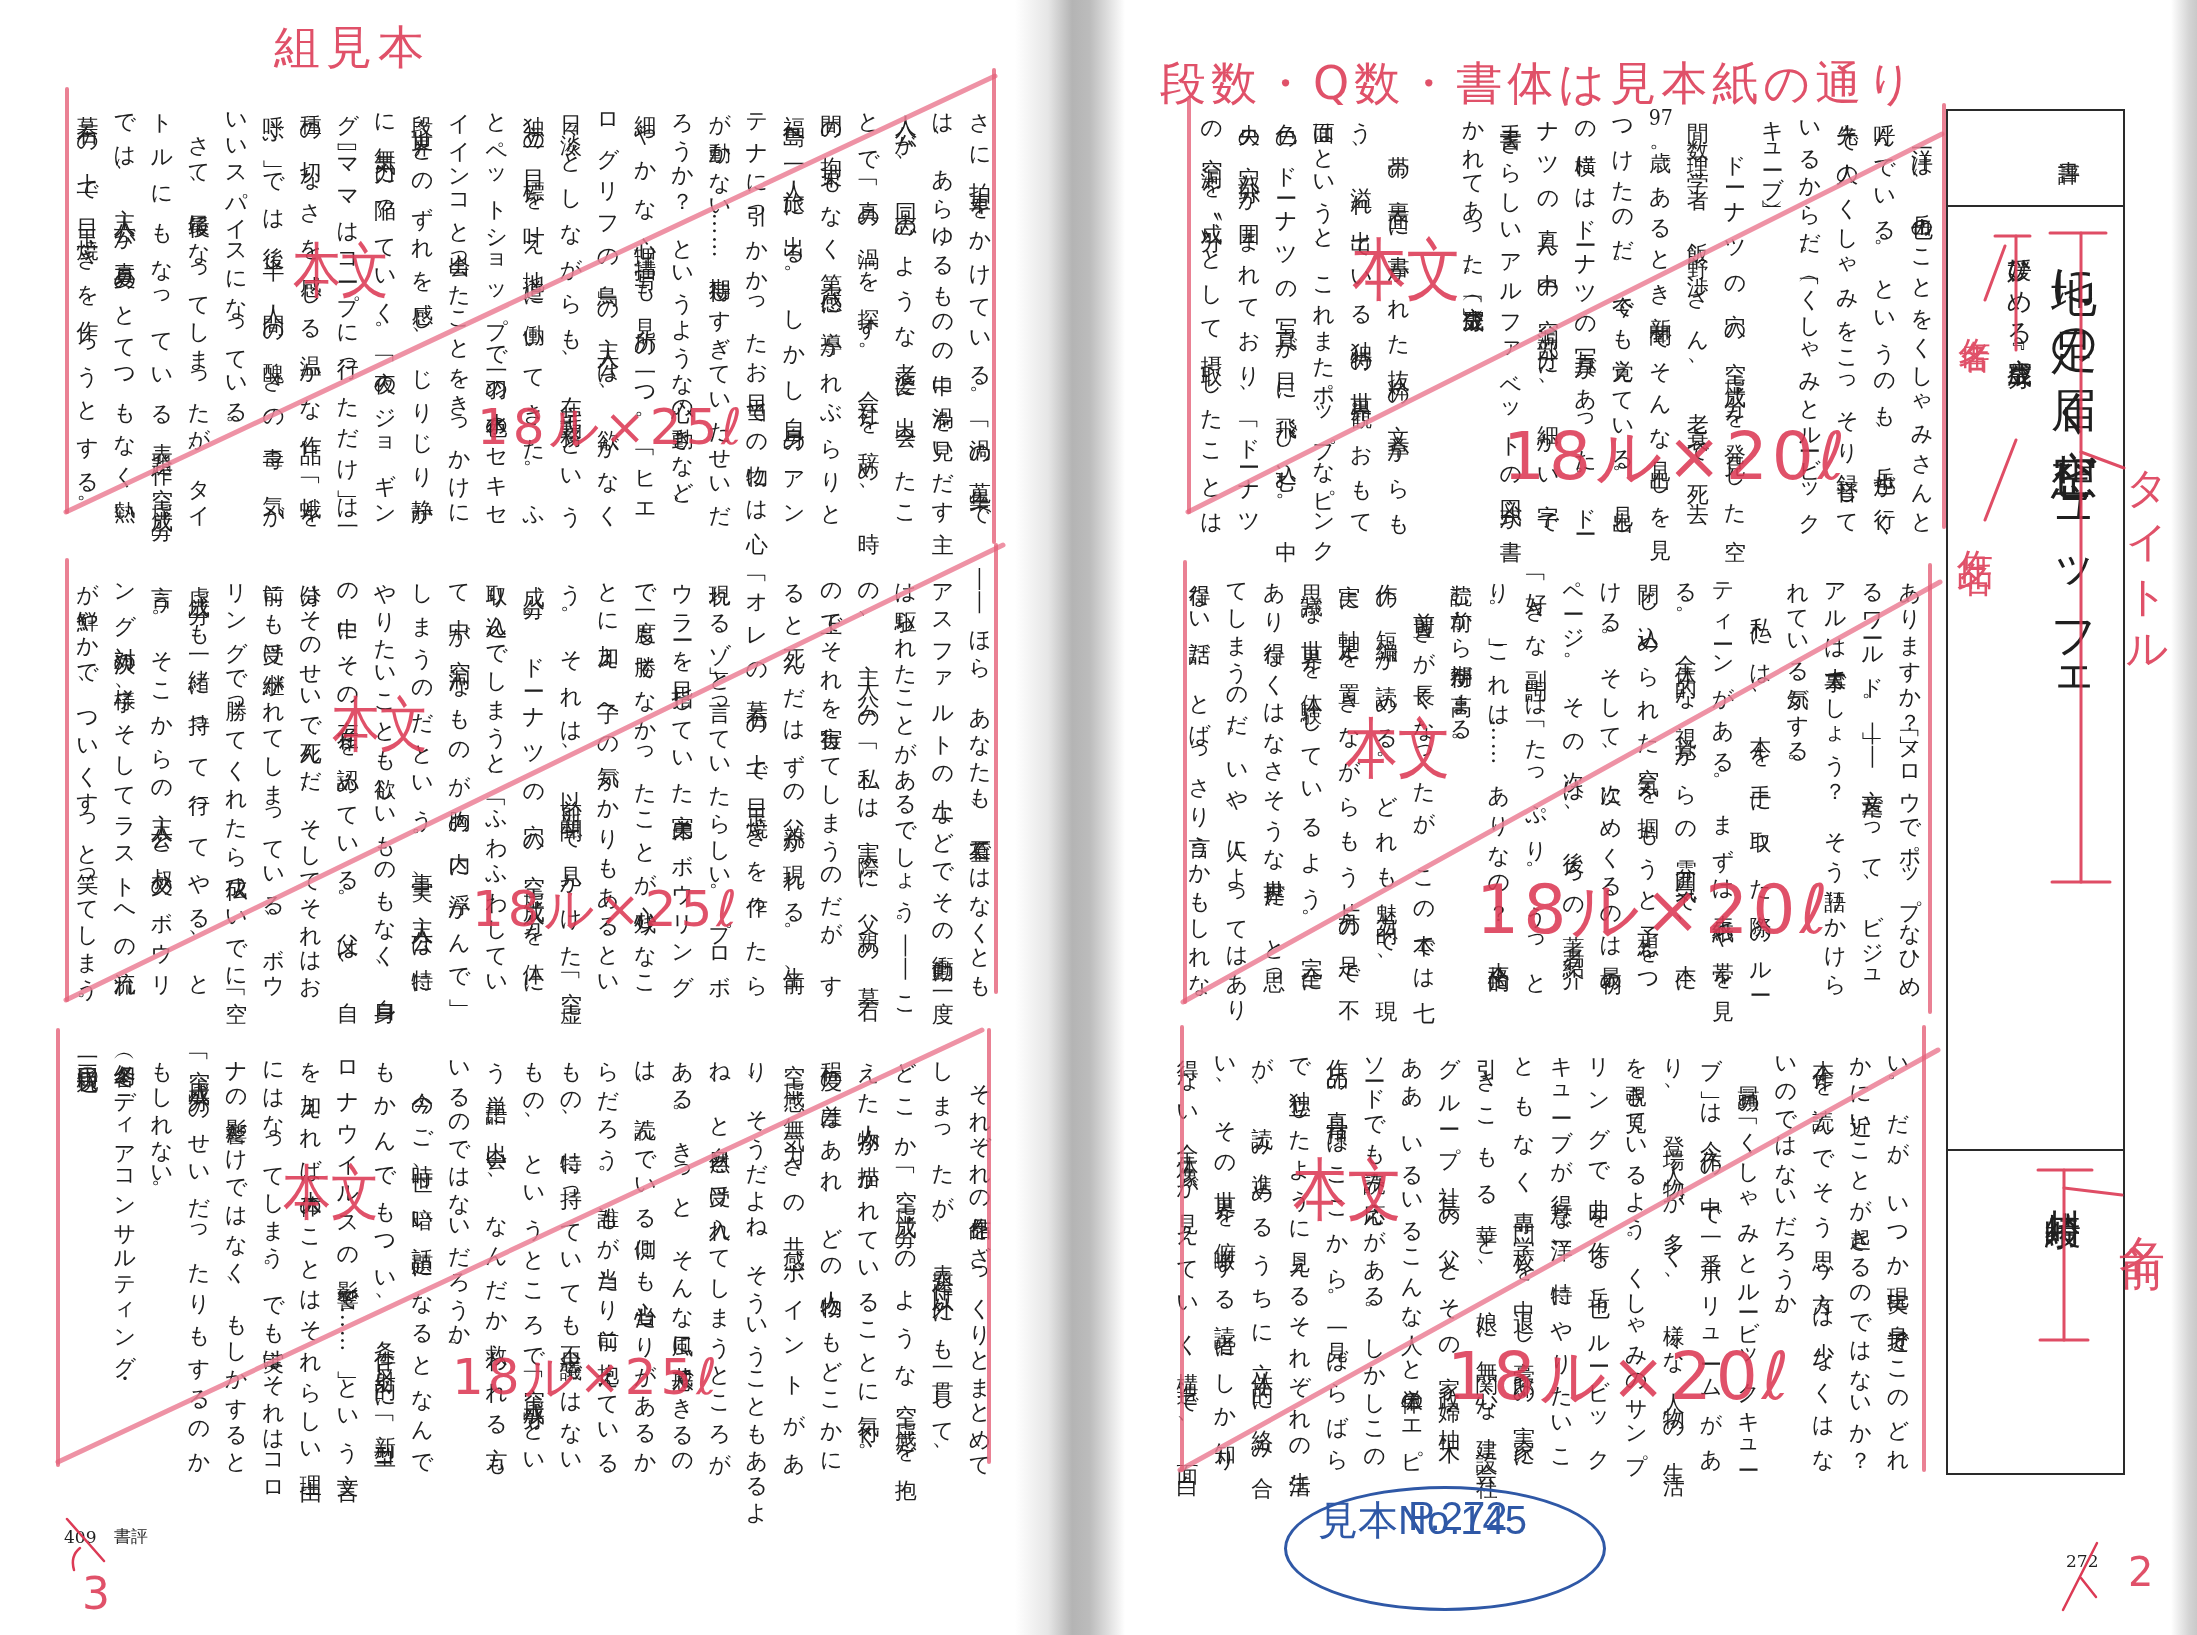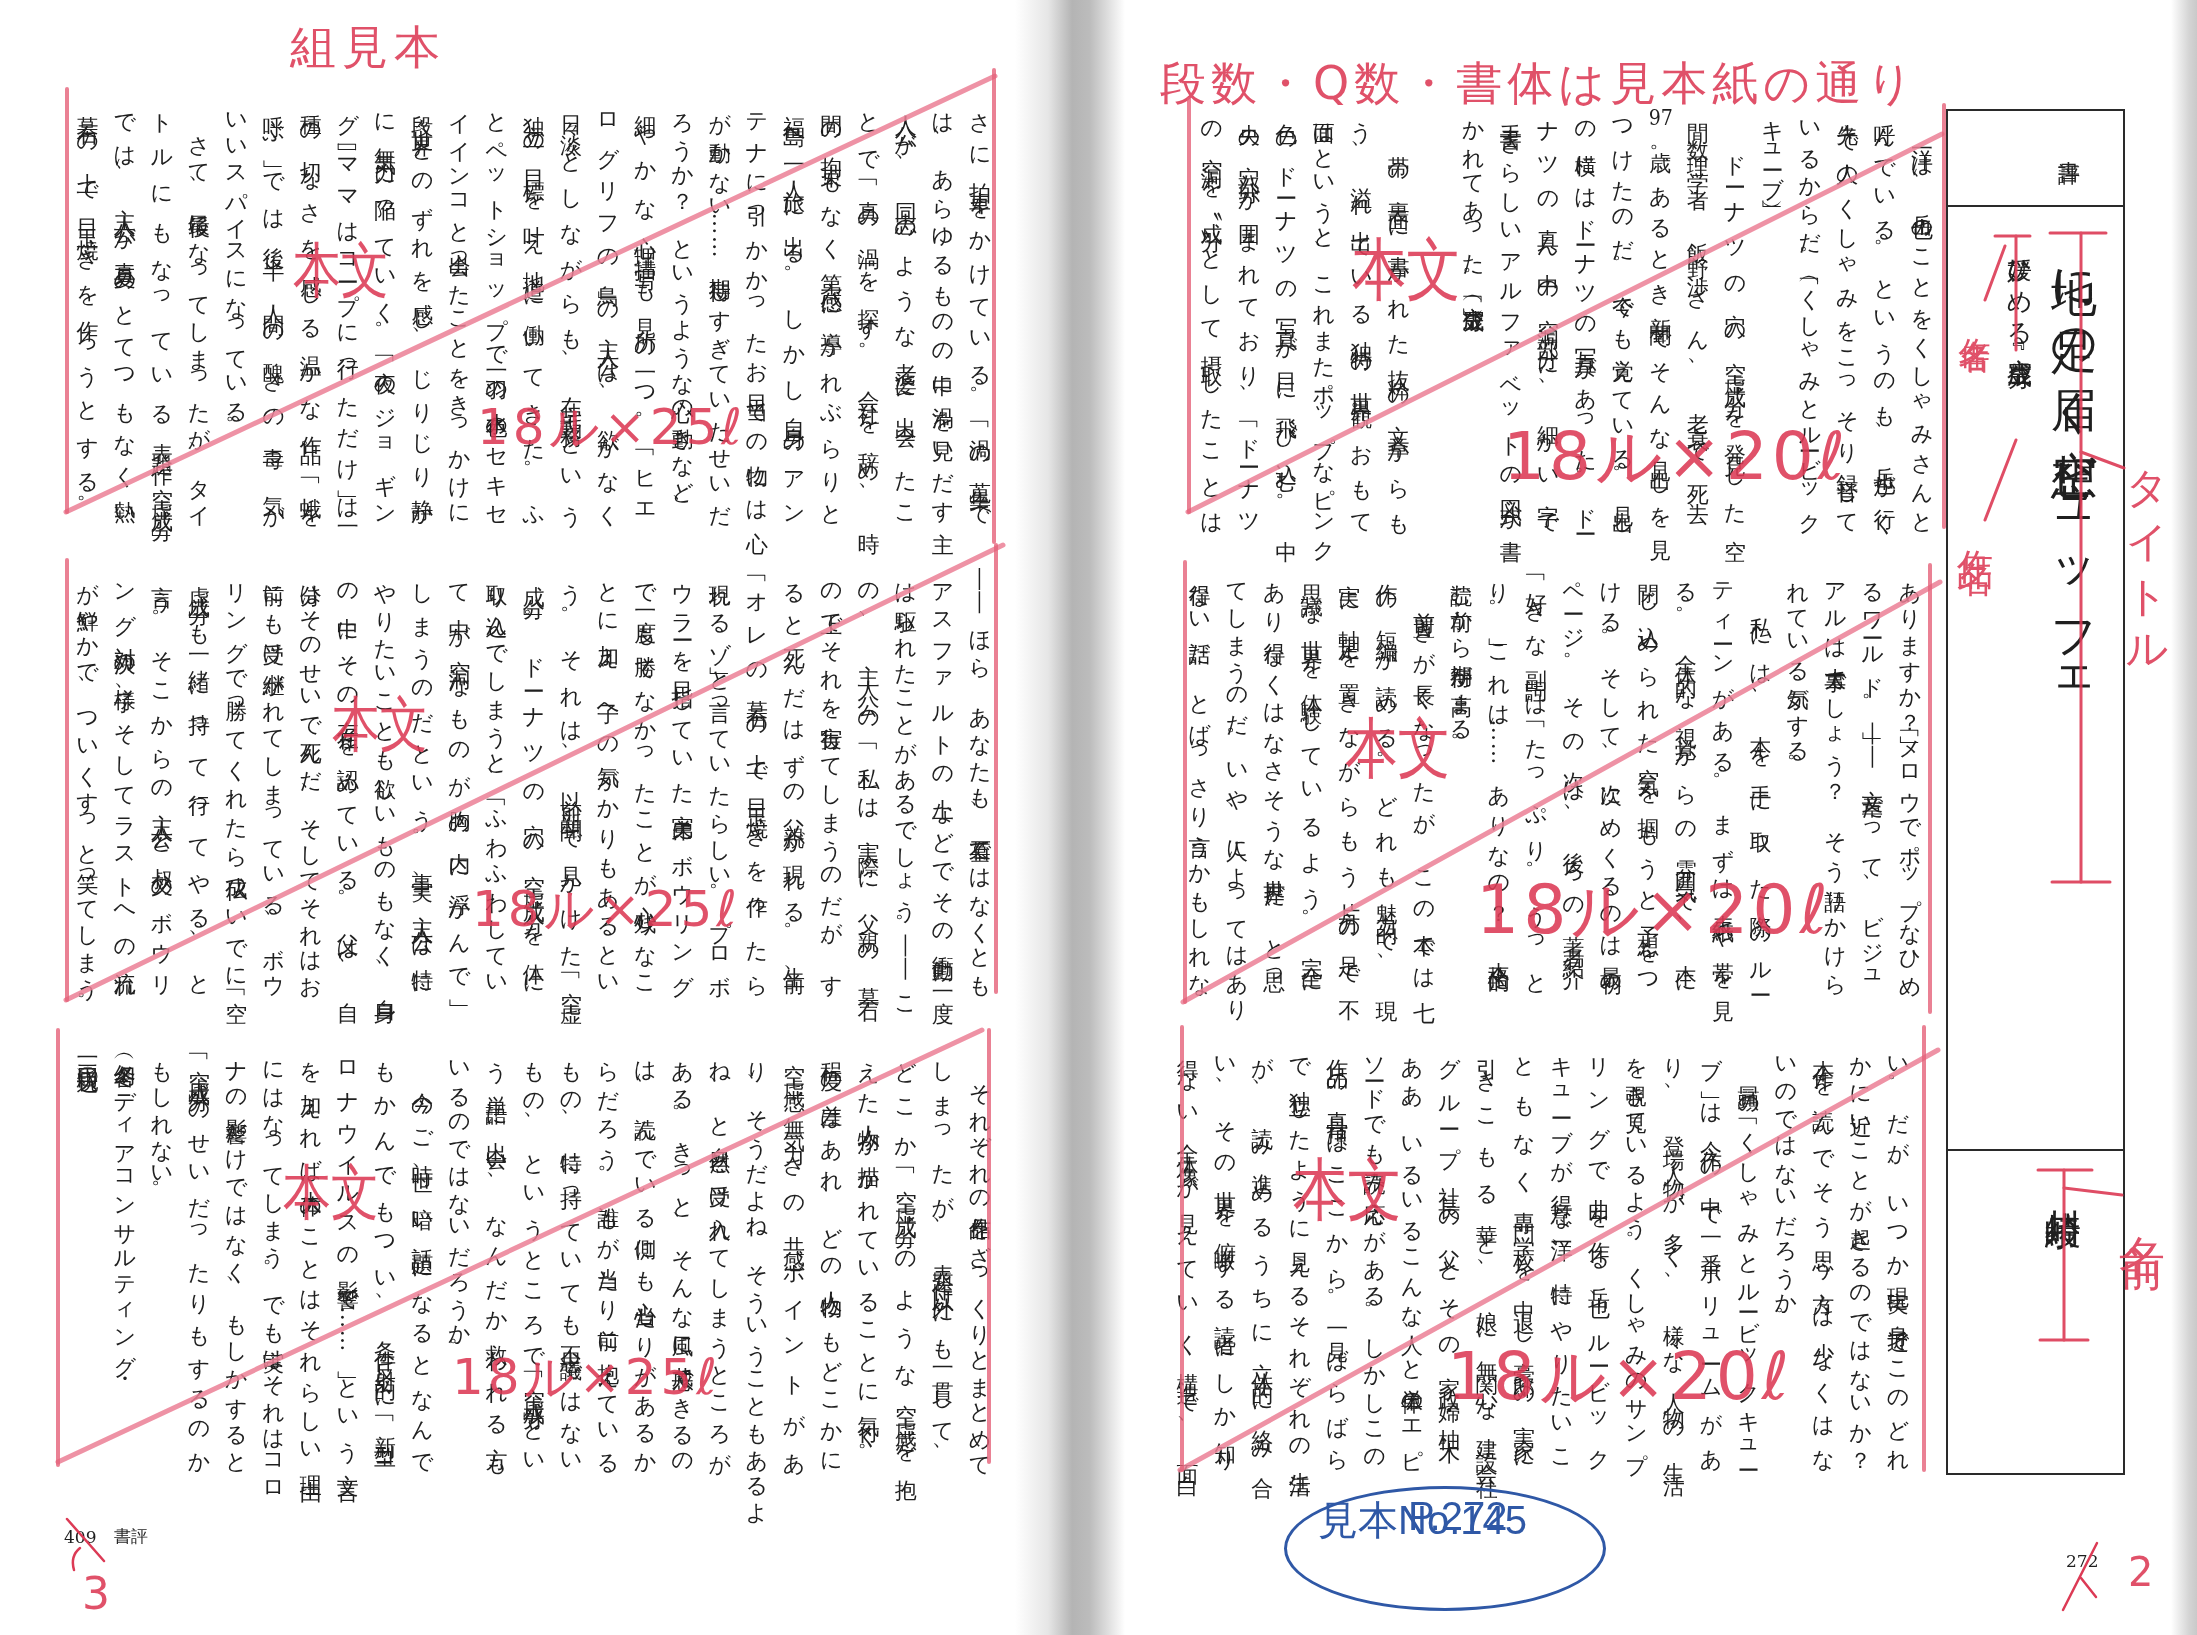--- a/index.html
+++ b/index.html
@@ -28,21 +28,21 @@
 .stamp-text{position:absolute;color:var(--blue);font-family:Liberation Sans, sans-serif;font-size:40px;line-height:1;white-space:nowrap;margin-left:10px;}
 .folio{position:absolute;font-size:17px;line-height:1;white-space:nowrap;}
 .overlay{position:absolute;left:0;top:0;pointer-events:none;}
 </style>
 </head>
 <body>
 
 <div class="gutter"></div>
 <div class="edge-right"></div>
 
-<div class="pen" style="left:290px;top:24px;font-size:46px;letter-spacing:6px;">組見本</div>
+<div class="pen" style="left:274px;top:24px;font-size:46px;letter-spacing:6px;">組見本</div>
 
 <div class="section lp" style="left:69px;top:98px;width:930px;">
   <div class="col">さに拍車をかけている。「渦の蒐集」で</div>
   <div class="col">は、あらゆるものの中に渦を見いだす主</div>
   <div class="col">人公が、同志のような老婆に出会ったこ</div>
   <div class="col">とで「真の渦」を探す。会社を辞め、時</div>
   <div class="col">間の拘束もなく第六感に導かれぶらりと</div>
   <div class="col">福島へ一人旅に出る。しかし自身のアン</div>
   <div class="col">テナに引っかかったお目当ての物には心</div>
   <div class="col">が動かない……期待しすぎていたせいだ</div>

